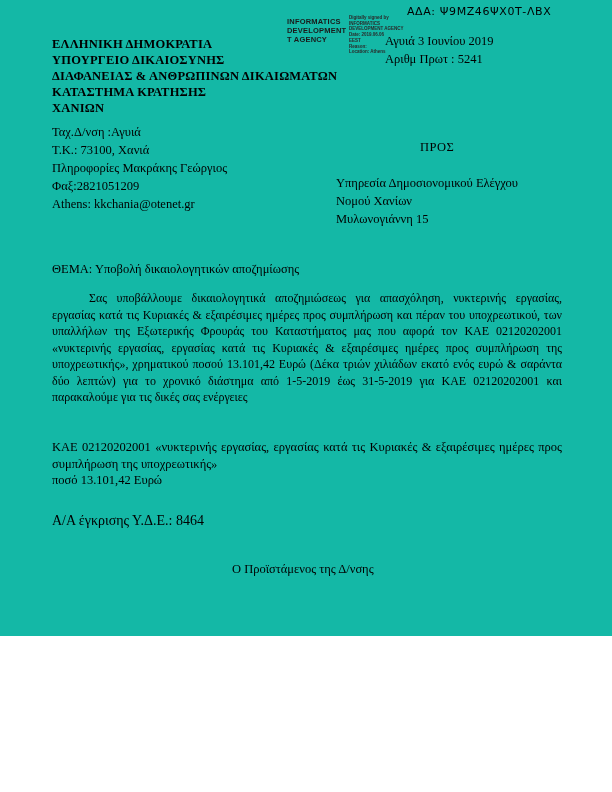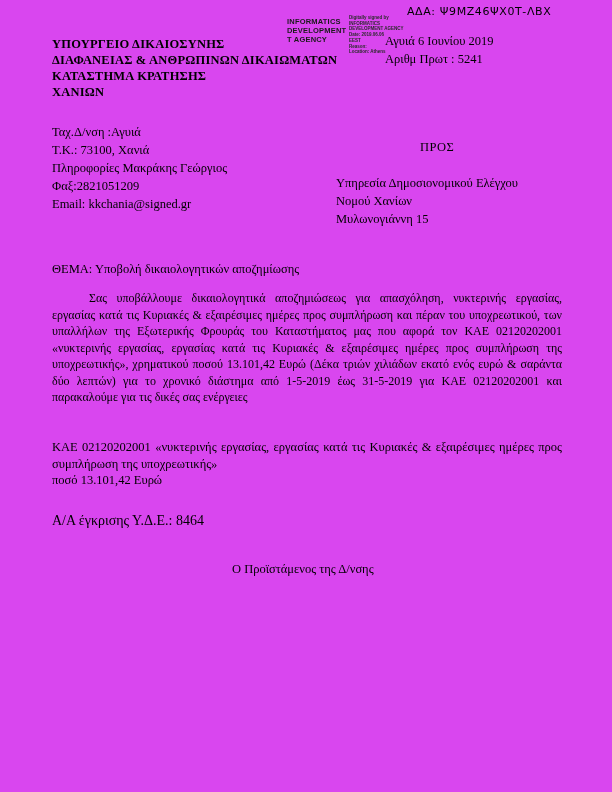--- a/index.html
+++ b/index.html
@@ -1,20 +1,20 @@
 <!DOCTYPE html>
 <html><head>
 <meta charset="utf-8">
 <style>
   html, body { margin: 0; padding: 0; background: #ffffff; }
   .page {
     position: relative;
     width: 612px;
-    height: 792px;
-    background: #d946ef;
+    height: 636px;
+    background: #14b8a6;
     color: #000000;
     font-family: "Liberation Serif", "DejaVu Serif", serif;
     overflow: hidden;
   }
   .abs { position: absolute; }
   .ada {
     left: 407px; top: 5px;
     font-family: "DejaVu Sans", "Liberation Sans", sans-serif;
     font-size: 11px; letter-spacing: 0.6px; white-space: nowrap;
   }
@@ -73,39 +73,40 @@
     <div>Digitally signed by</div>
     <div>INFORMATICS</div>
     <div>DEVELOPMENT AGENCY</div>
     <div>Date: 2019.06.06</div>
     <div>EEST</div>
     <div>Reason:</div>
     <div>Location: Athens</div>
   </div>
 
   <div class="abs org">
+    <div>ΕΛΛΗΝΙΚΗ ΔΗΜΟΚΡΑΤΙΑ</div>
     <div>ΥΠΟΥΡΓΕΙΟ ΔΙΚΑΙΟΣΥΝΗΣ</div>
     <div>ΔΙΑΦΑΝΕΙΑΣ &amp; ΑΝΘΡΩΠΙΝΩΝ ΔΙΚΑΙΩΜΑΤΩΝ</div>
     <div>ΚΑΤΑΣΤΗΜΑ ΚΡΑΤΗΣΗΣ</div>
     <div>ΧΑΝΙΩΝ</div>
   </div>
 
-  <div class="abs date-line">Αγυιά 6 Ιουνίου 2019</div>
+  <div class="abs date-line">Αγυιά 3 Ιουνίου 2019</div>
 
   <div class="abs prot-line">
     <span>Αριθμ Πρωτ :</span>
     <span class="bold">5241</span>
   </div>
 
   <div class="abs contact">
     <div>Ταχ.Δ/νση  :Αγυιά</div>
     <div>Τ.Κ.: 73100, Χανιά</div>
     <div>Πληροφορίες  Μακράκης Γεώργιος</div>
     <div>Φαξ:2821051209</div>
-    <div>Email: kkchania@signed.gr</div>
+    <div>Athens: kkchania@otenet.gr</div>
   </div>
 
   <div class="abs pros">ΠΡΟΣ</div>
 
   <div class="abs recipient">
     <div>Υπηρεσία Δημοσιονομικού Ελέγχου</div>
     <div>Νομού Χανίων</div>
     <div>Μυλωνογιάννη 15</div>
   </div>
 

